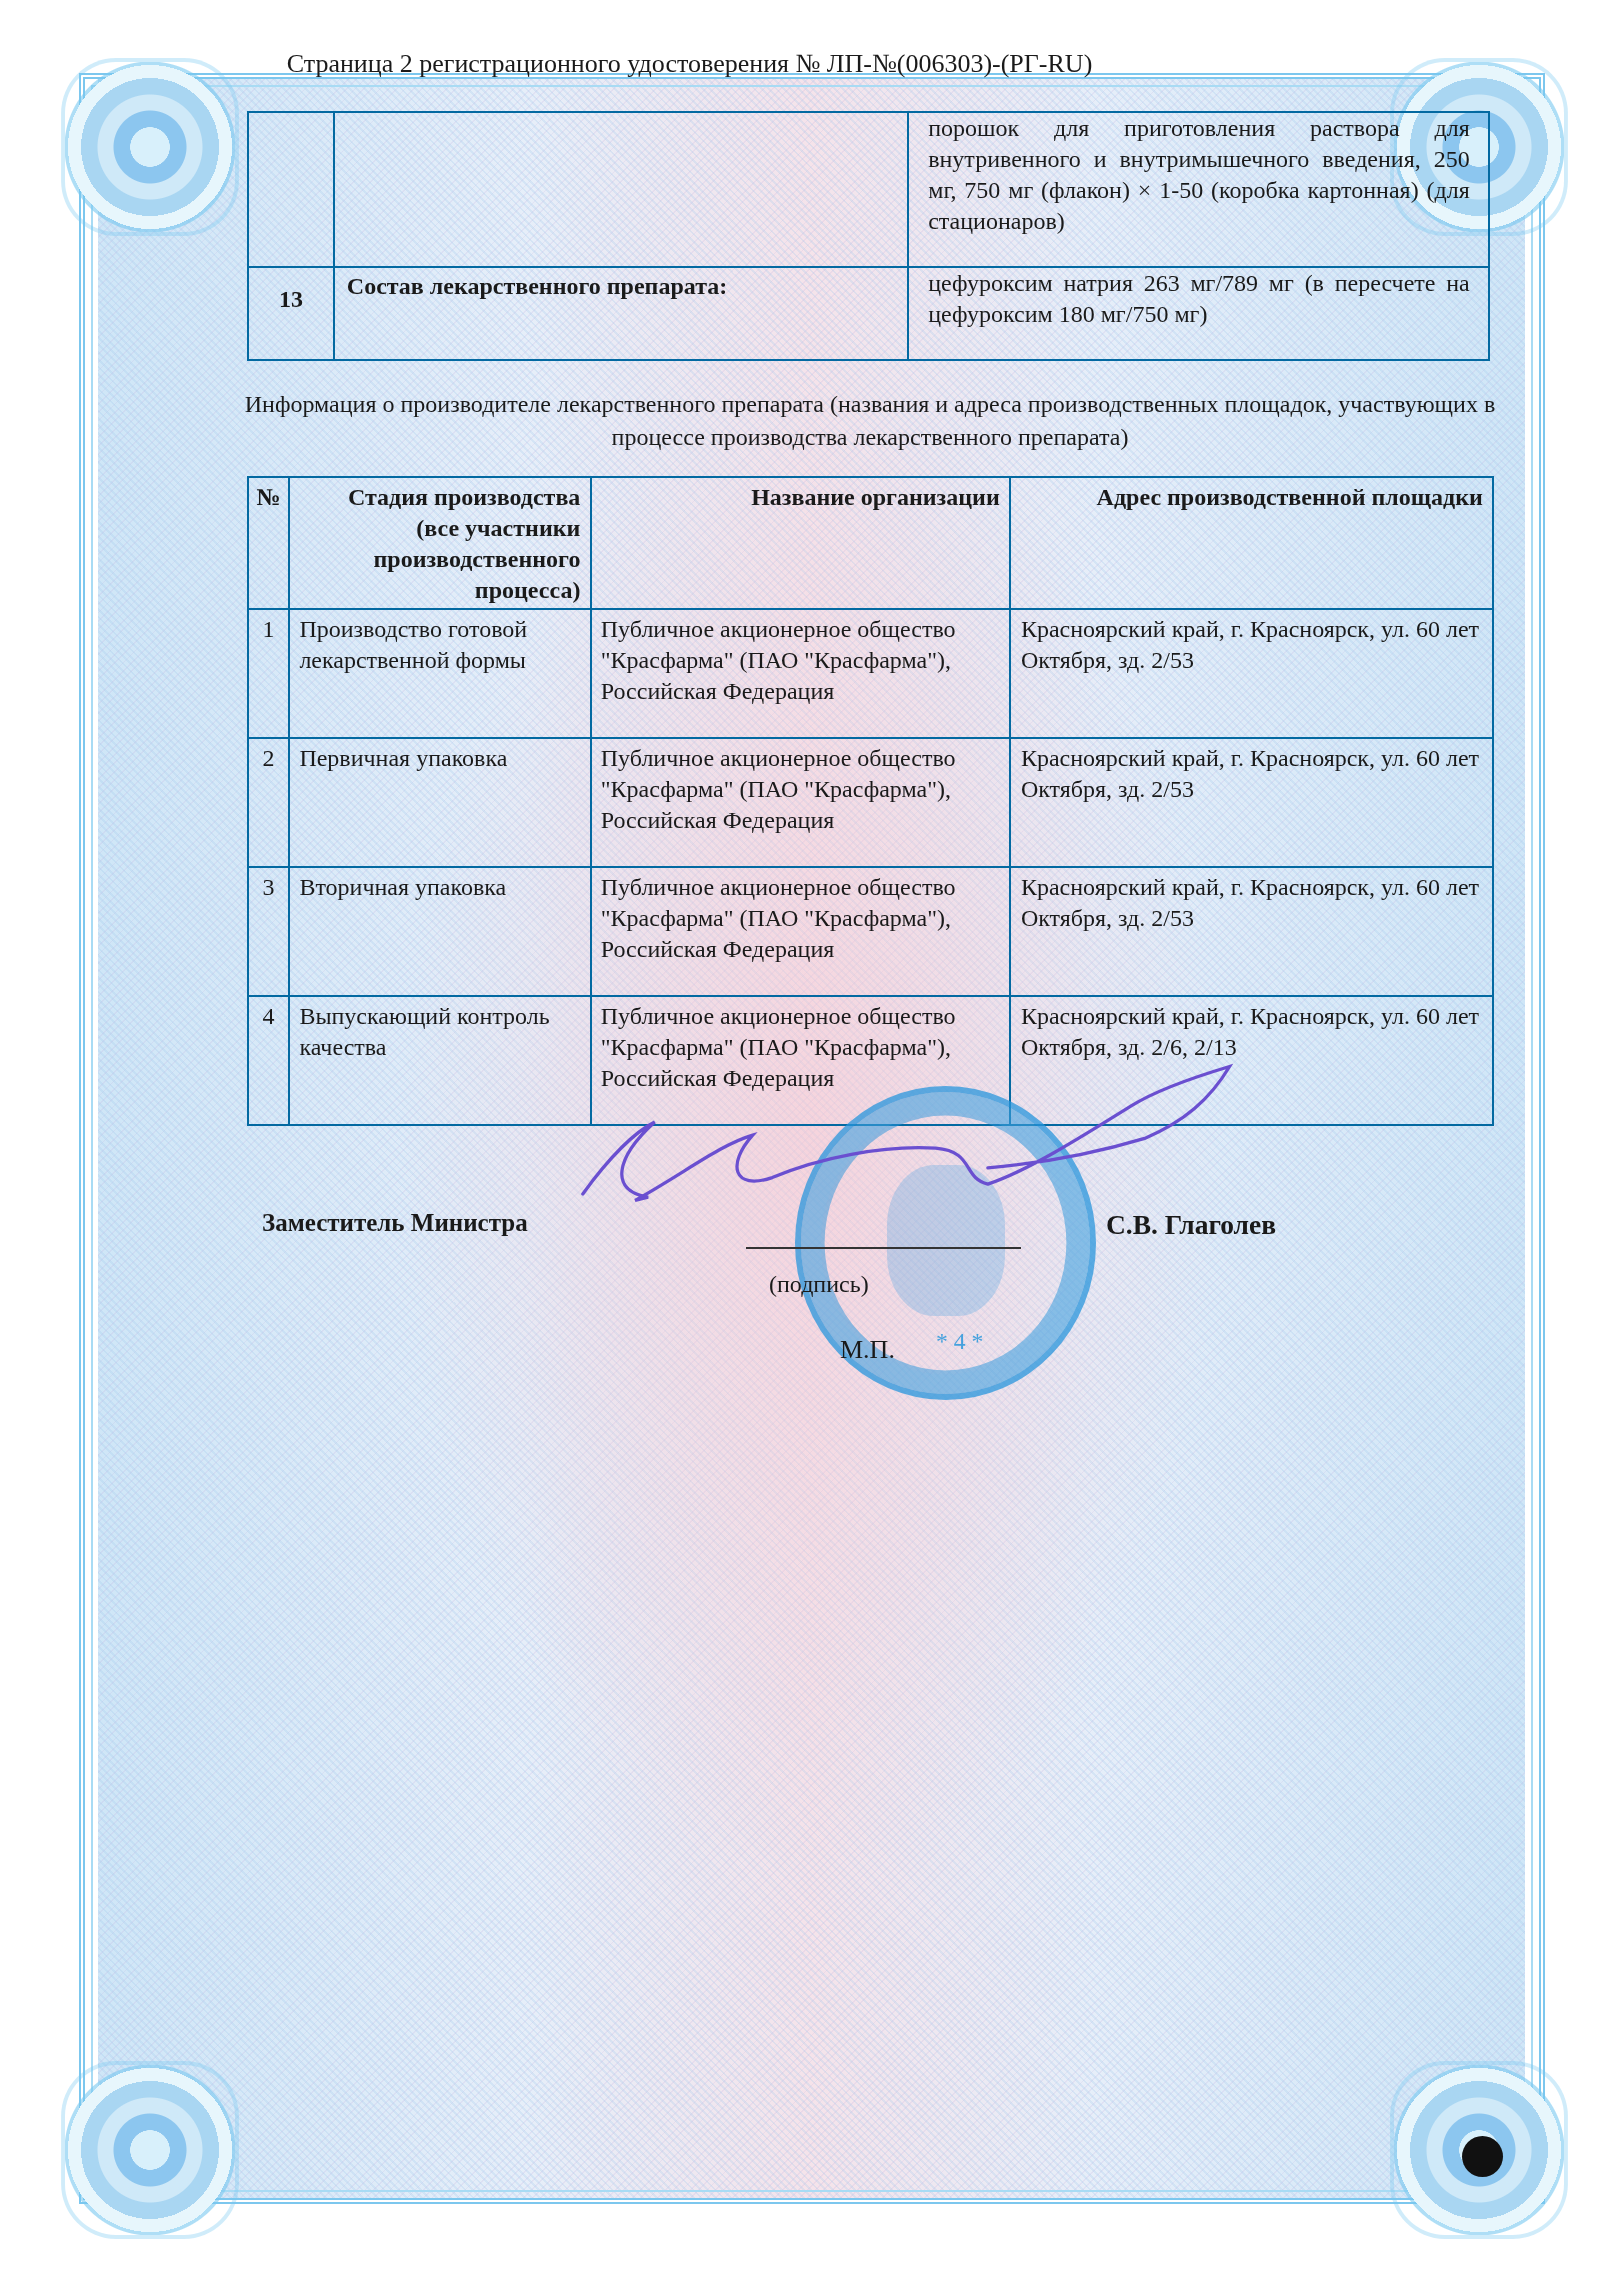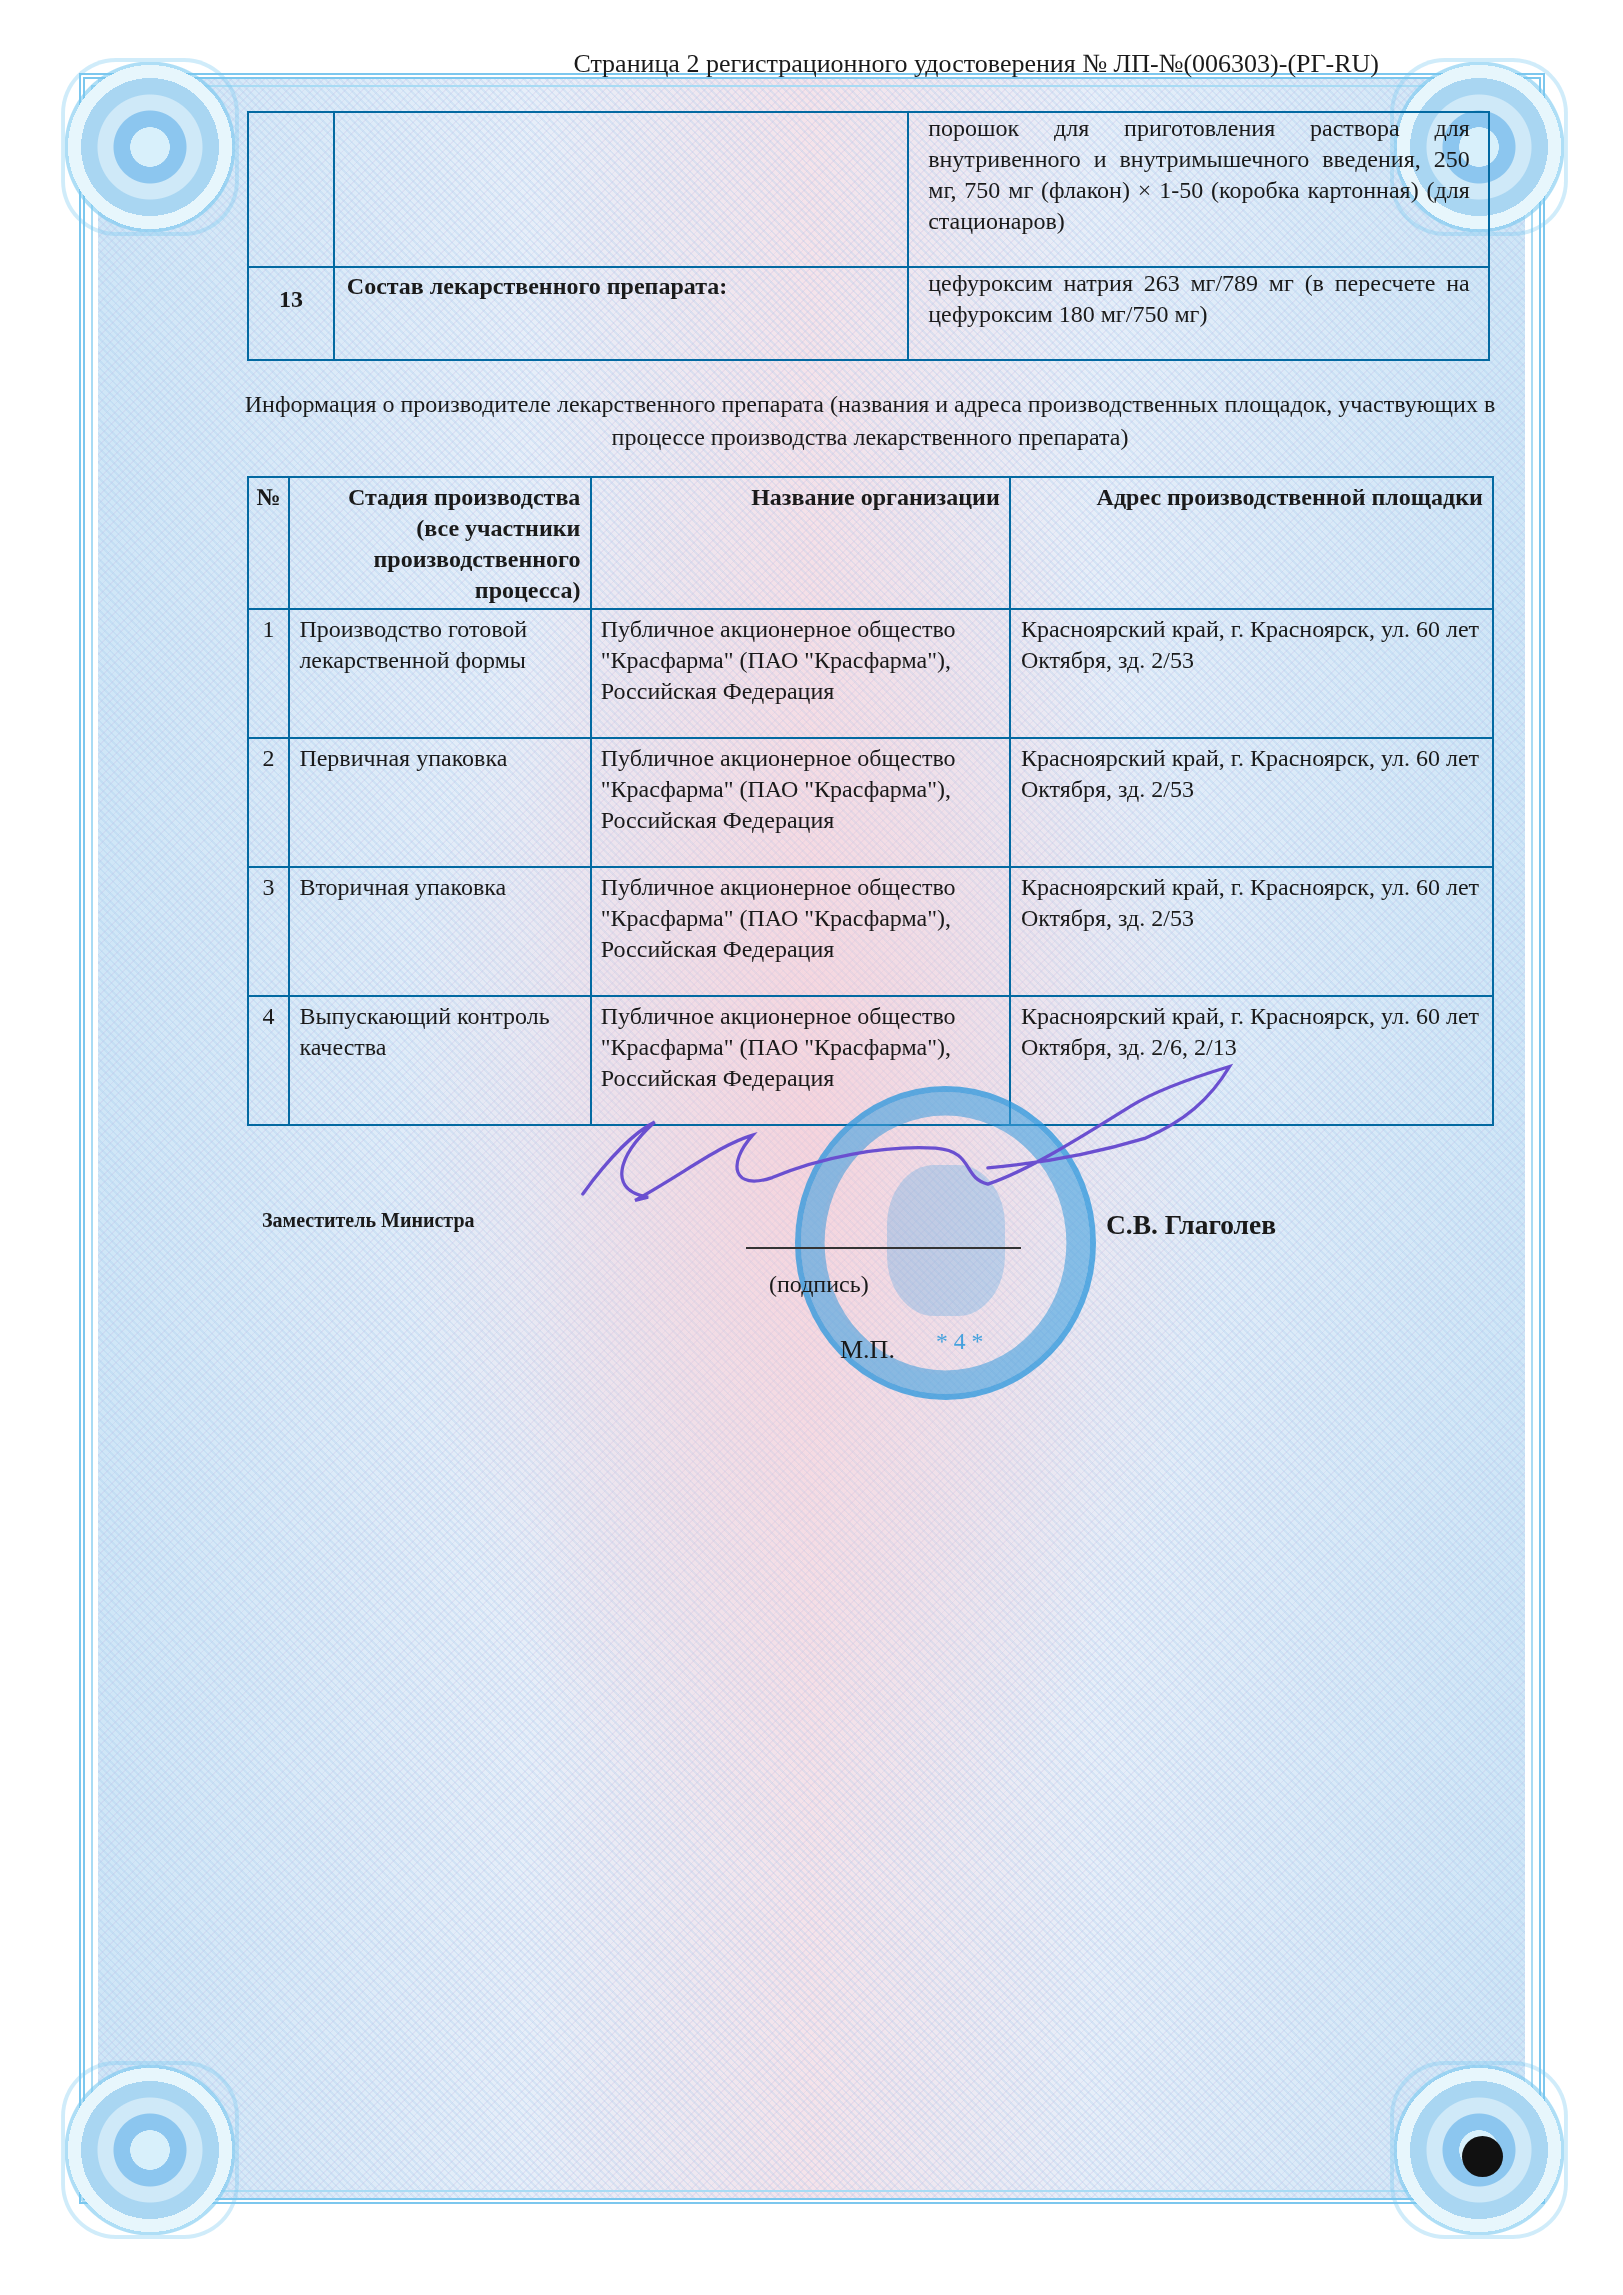--- a/index.html
+++ b/index.html
@@ -33,21 +33,21 @@
   .rosette.tl { left: 65px; top: 62px; }
   .rosette.tr { left: 1394px; top: 62px; }
   .rosette.bl { left: 65px; top: 2065px; }
   .rosette.br { left: 1394px; top: 2065px; }
   .punch-hole {
     position: absolute; left: 1462px; top: 2136px; width: 41px; height: 41px;
     border-radius: 50%; background: #111;
   }
 
   .page-header {
-    position: absolute; left: 0; width: 1379px; top: 48px; text-align: right;
+    position: absolute; left: 0; width: 1379px; top: 48px; text-align: center;
     font-size: 26px; line-height: 31px;
   }
 
   table { border-collapse: collapse; position: absolute; }
   td, th { border: 2px solid #0369a1; vertical-align: top; }
 
   
   .t1 { left: 247px; top: 111px; width: 1243px; font-size: 24px; line-height: 31px; }
   .t1 .c-num { width: 52px; text-align: center; font-weight: bold; padding: 16px; }
   .t1 .c-label { width: 548px; font-weight: bold; padding: 2.6px 11.8px; }
@@ -66,21 +66,21 @@
   .t2 { left: 247px; top: 476px; width: 1247px; font-size: 24px; line-height: 31px; }
   .t2 th { font-weight: bold; text-align: right; padding: 3.9px 9.2px 2.6px 9.2px; height: 124px; }
   .t2 td { padding: 3.9px 9.2px 0 9.2px; height: 123px; }
   .t2 .col-num { width: 34px; text-align: center; padding-left: 2.6px; padding-right: 2.6px; }
   .t2 .col-stage { width: 281px; }
   .t2 .col-org { width: 399px; }
   .t2 .col-addr { padding-left: 10px; }
 
   
   .sig-title {
-    position: absolute; left: 262px; top: 1209px; font-size: 20px; font-weight: bold;
+    position: absolute; left: 262px; top: 1209px; font-size: 25px; font-weight: bold;
   }
   .sig-line {
     position: absolute; left: 746px; top: 1247px; width: 275px; border-top: 2px solid #333;
   }
   .sig-name {
     position: absolute; left: 1106px; top: 1209px; font-size: 27.5px; font-weight: bold;
   }
   .sig-caption {
     position: absolute; left: 769px; top: 1271px; font-size: 24px; text-align: right;
   }

